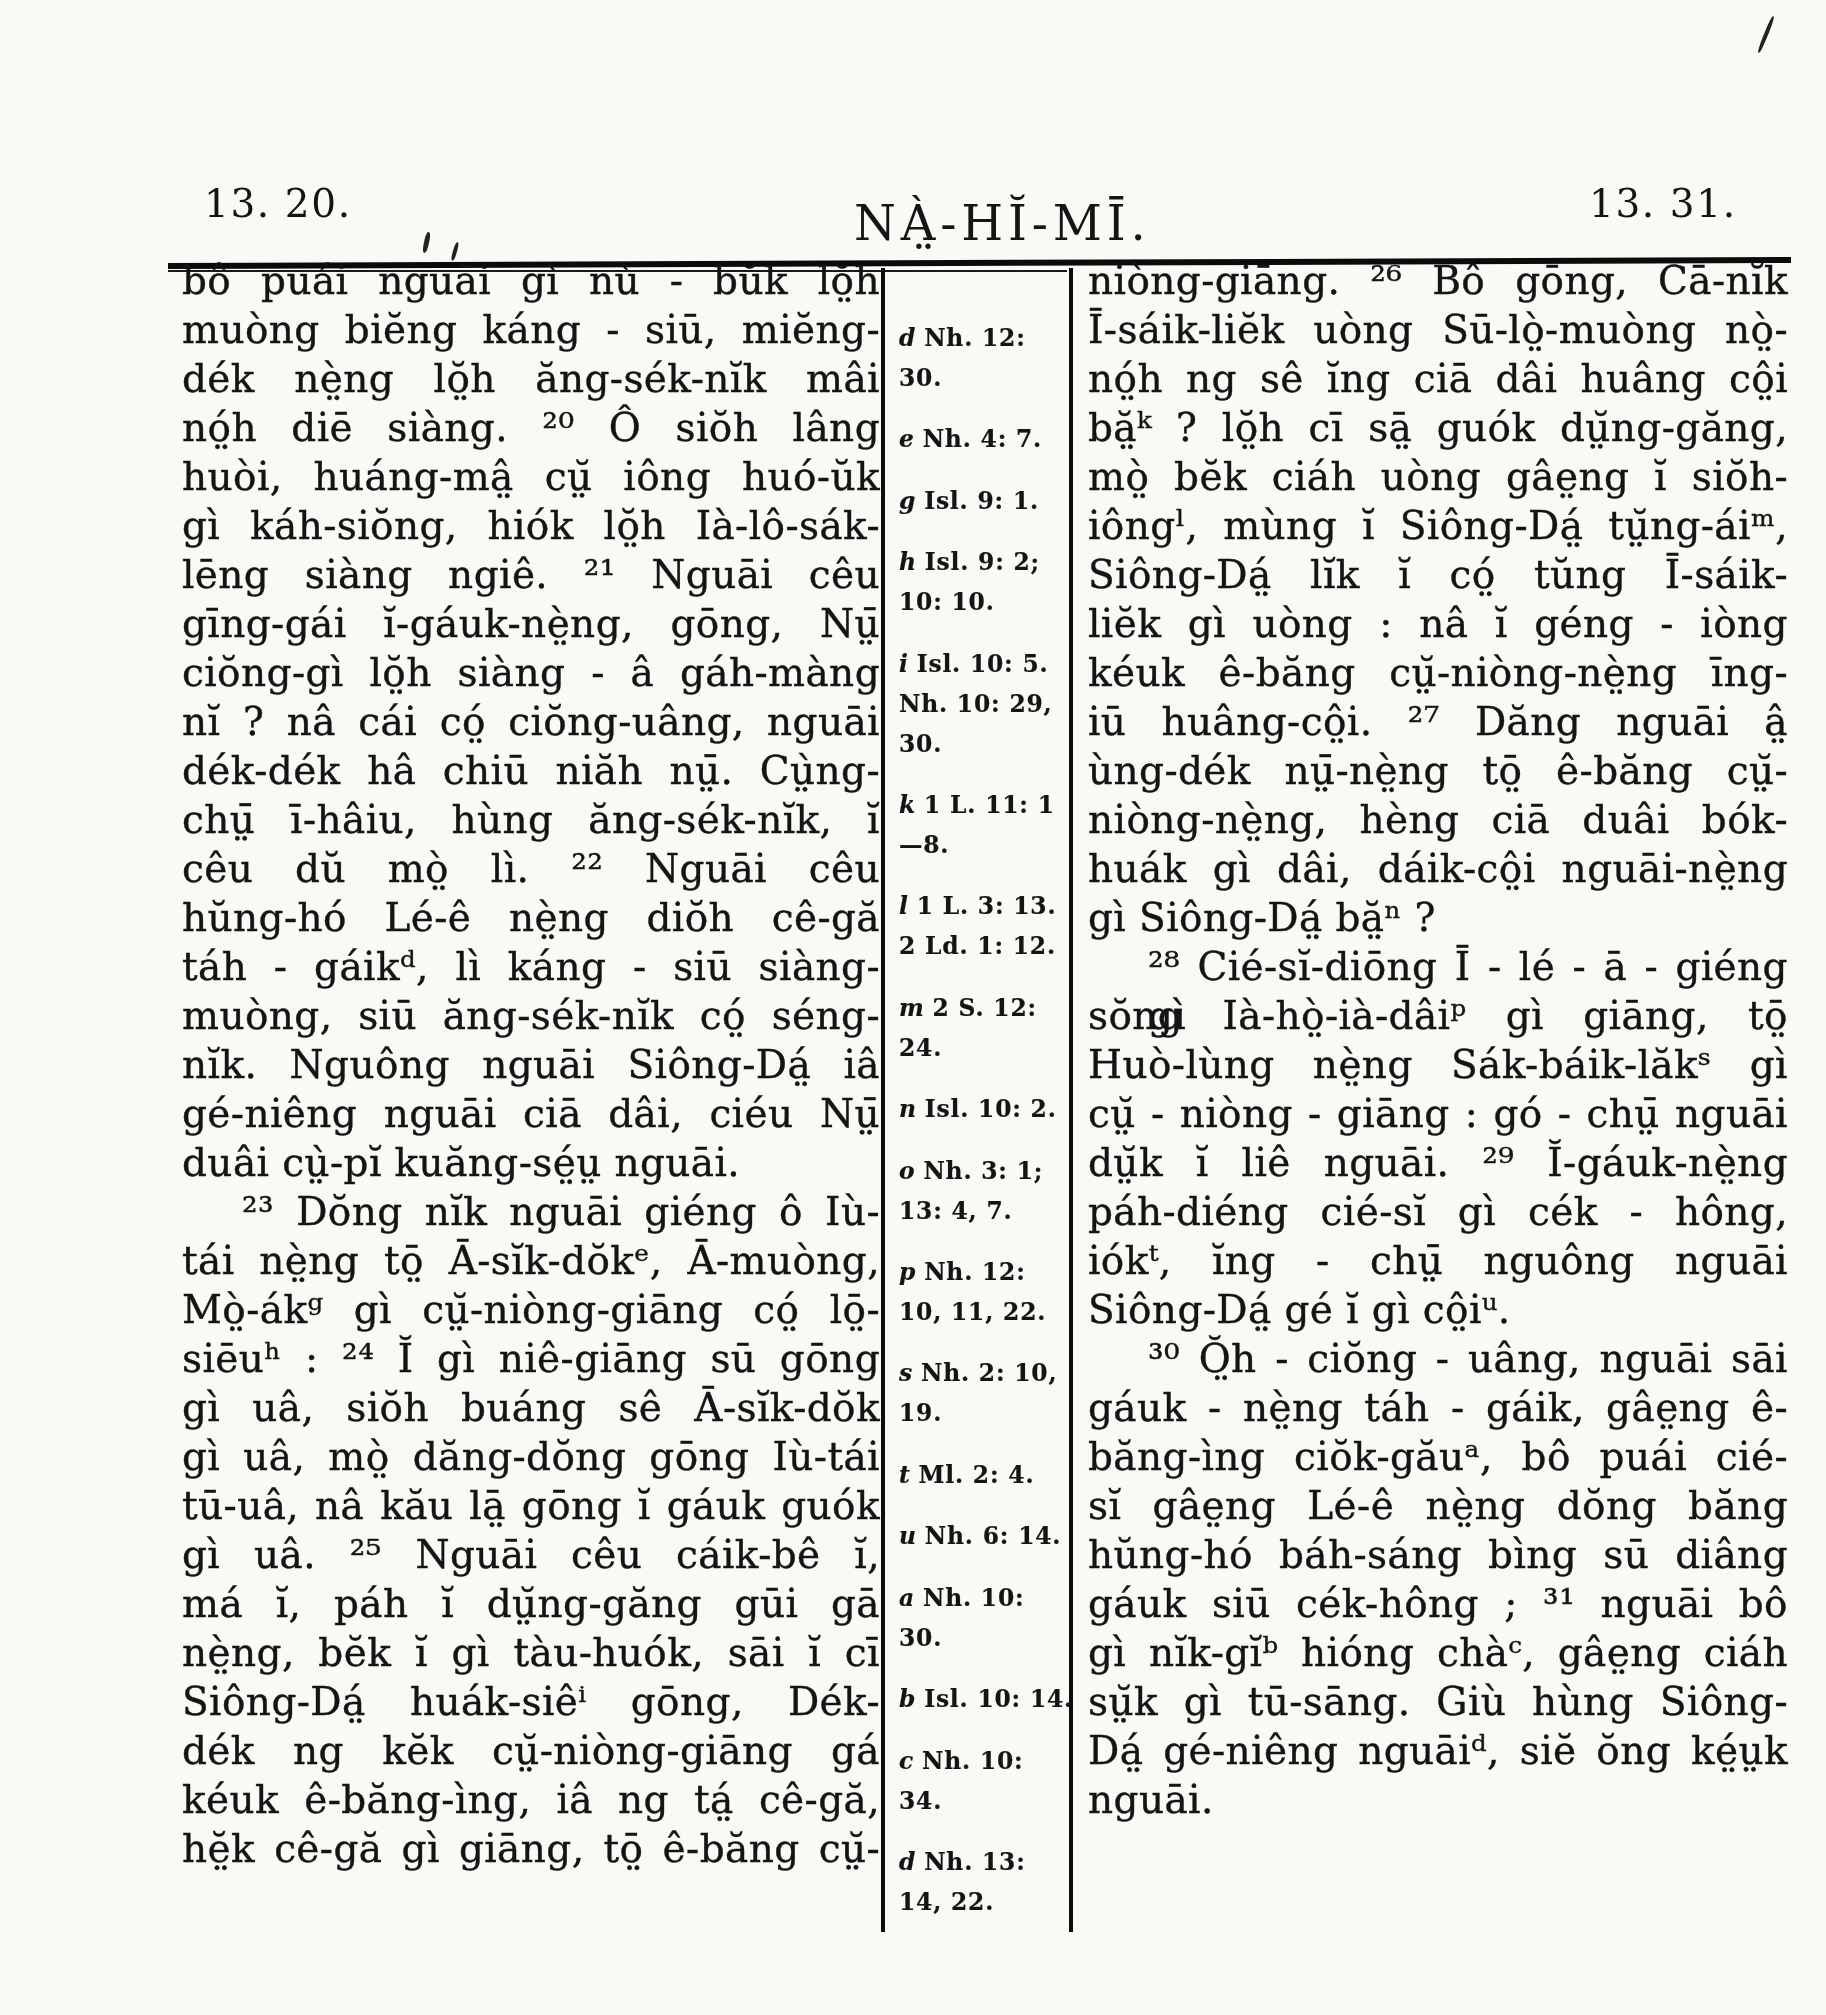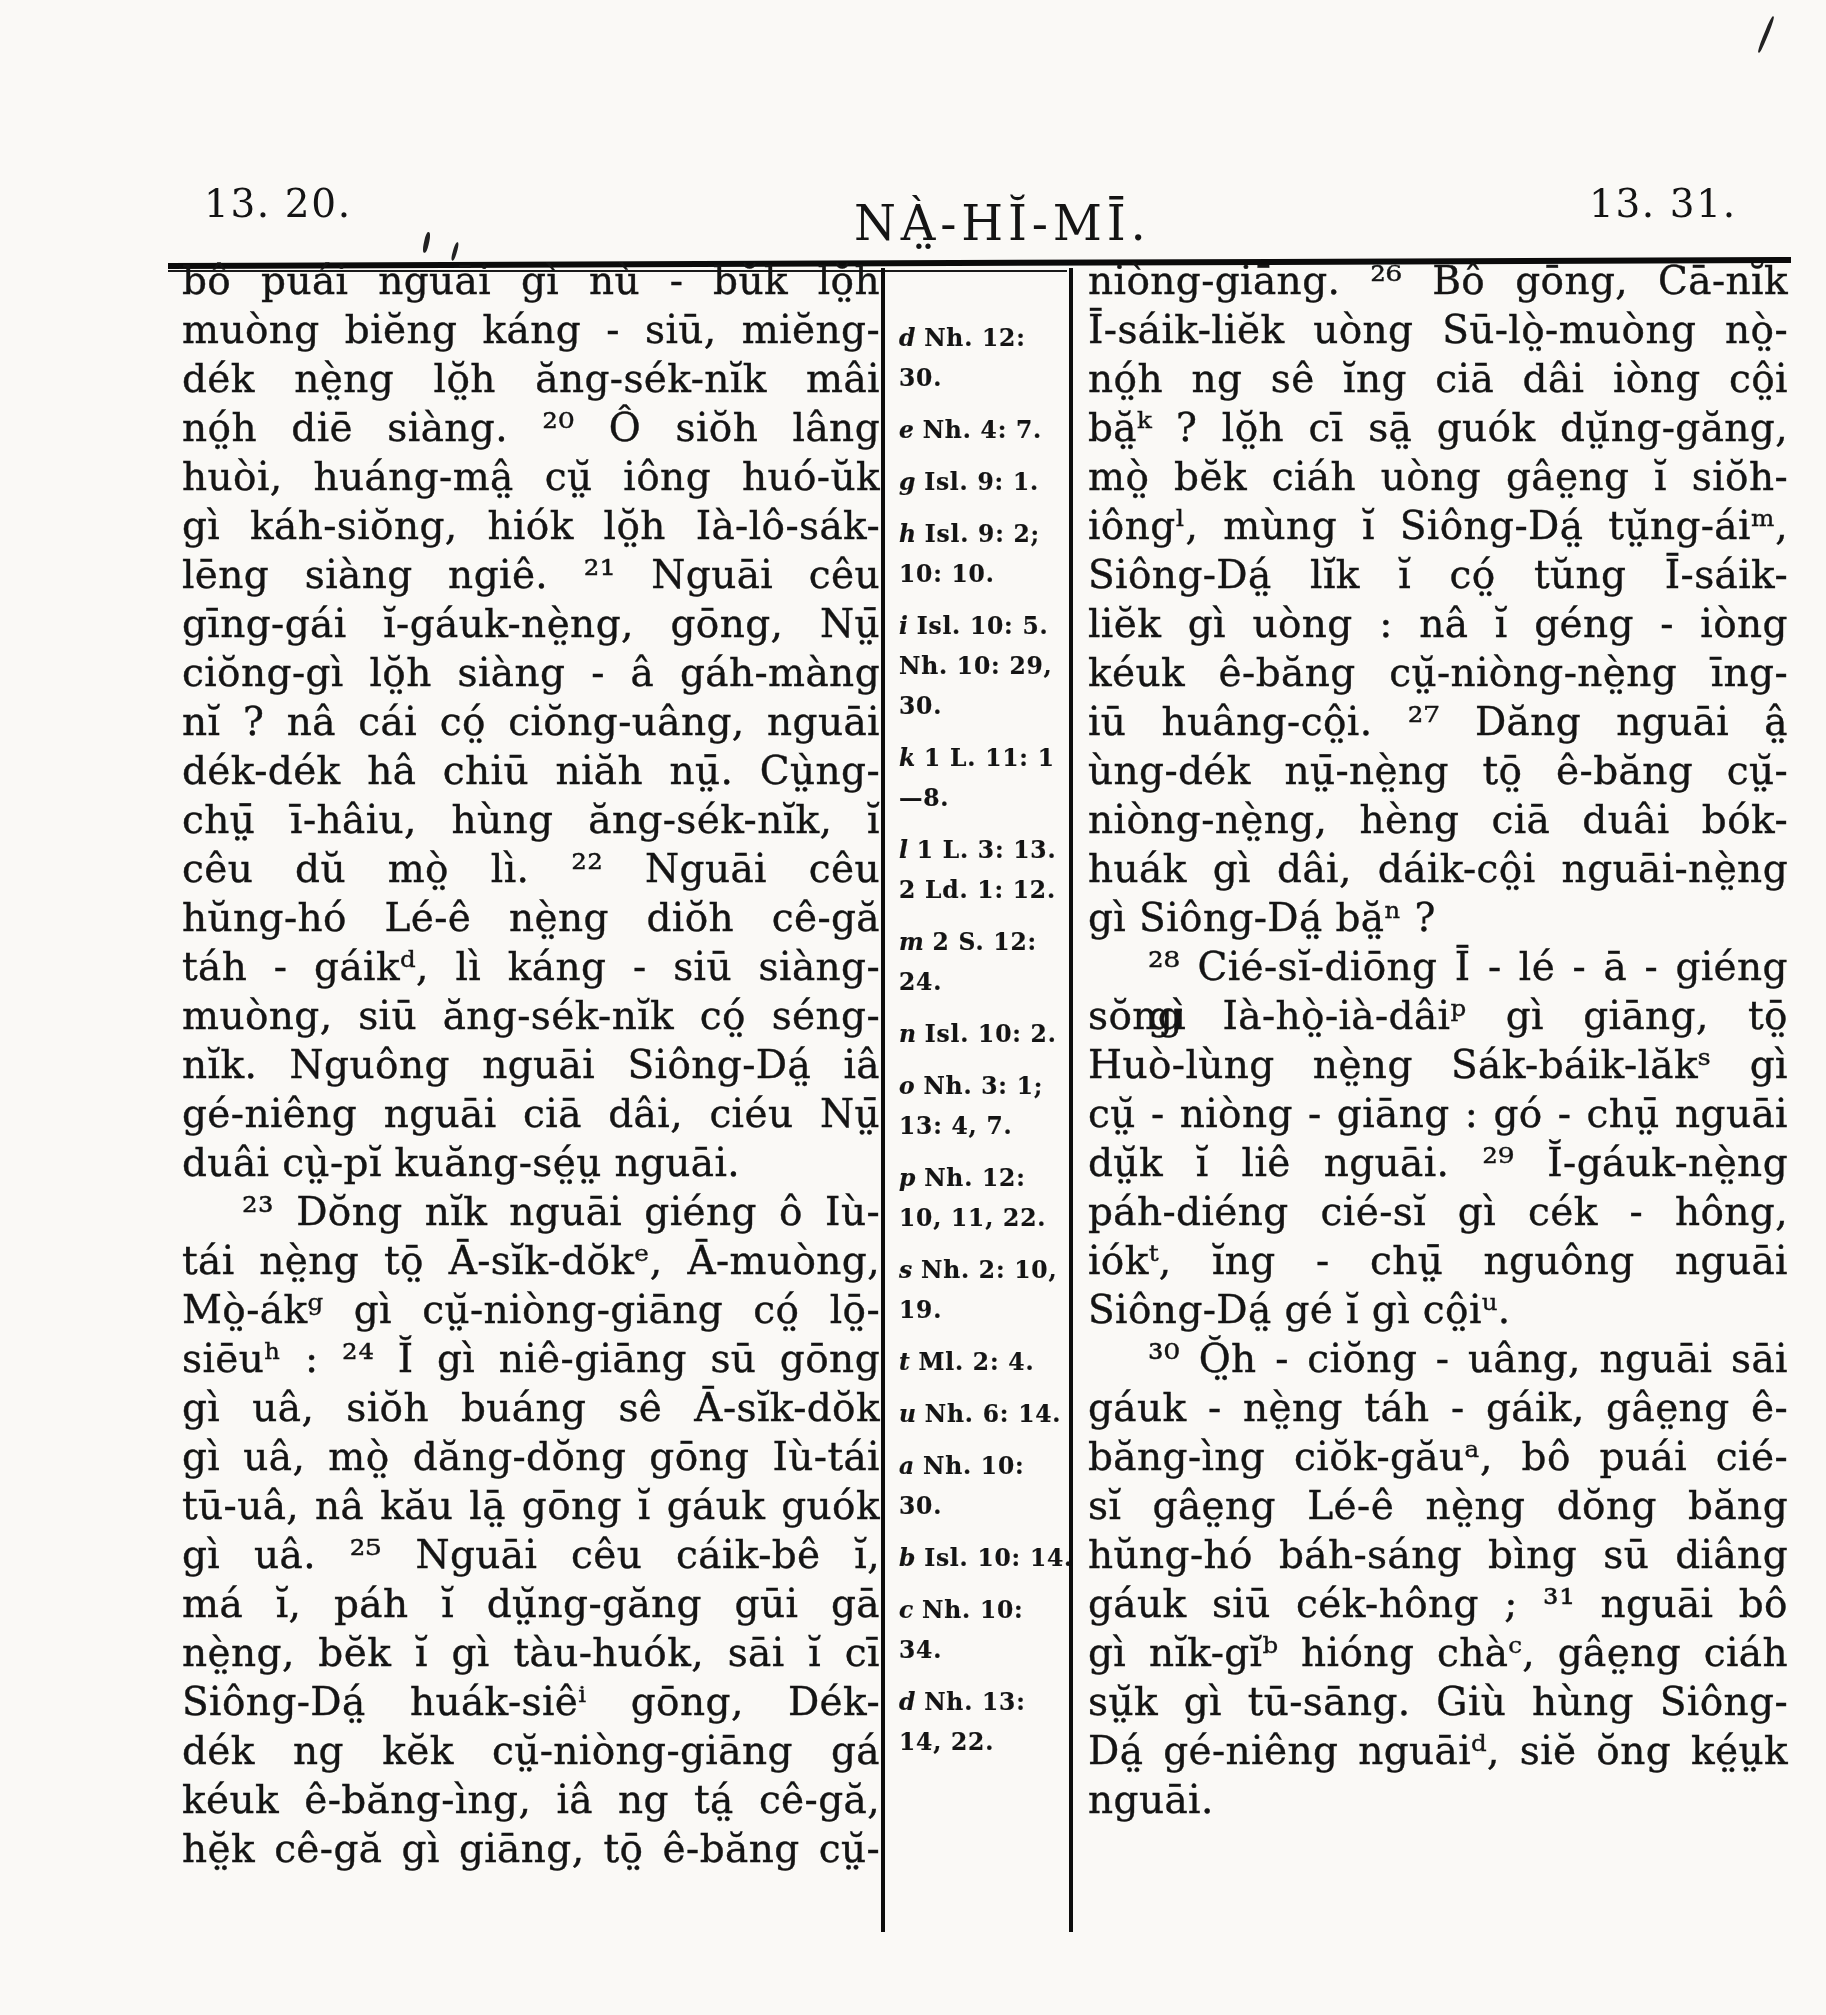--- a/index.html
+++ b/index.html
@@ -16,21 +16,21 @@
   .vrule-a{left:881px;}
   .vrule-b{left:1069px;}
   .col{position:absolute;top:256px;}
   .col-left{left:182px;width:698px;}
   .col-right{left:1088px;width:700px;}
   .line{font-size:39px;line-height:49px;height:49px;text-align:justify;text-align-last:justify;
         white-space:pre-wrap;letter-spacing:0.4px;-webkit-text-stroke:0.4px #141414;}
   .line.flush{text-align-last:left;}
   .line.indent{padding-left:60px;}
   .refs{position:absolute;top:318px;left:899px;width:176px;height:1604px;display:flex;
-        flex-direction:column;gap:12px;}
+        flex-direction:column;justify-content:space-between;}
   .ref{font-size:23.4px;line-height:40px;font-weight:bold;letter-spacing:0.8px;
        -webkit-text-stroke:0.2px #141414;}
   .ref .ltr{font-style:italic;padding-right:8px;}
   .speck{position:absolute;background:#222;border-radius:40%;}
   .sp1{top:232px;left:424px;width:5.2px;height:21px;transform:rotate(12deg);}
   .sp2{top:242px;left:453px;width:4.4px;height:18.5px;transform:rotate(16deg);}
   .sp3{top:14.5px;left:1764px;width:4px;height:39px;transform:rotate(22deg);}
 </style>
 </head>
 <body>
@@ -98,21 +98,21 @@
       <div class="ref"><span class="ltr">t</span><span>Ml. 2: 4.</span></div>
       <div class="ref"><span class="ltr">u</span><span>Nh. 6: 14.</span></div>
       <div class="ref"><span class="ltr">a</span><span>Nh. 10: 30.</span></div>
       <div class="ref"><span class="ltr">b</span><span>Isl. 10: 14.</span></div>
       <div class="ref"><span class="ltr">c</span><span>Nh. 10: 34.</span></div>
       <div class="ref"><span class="ltr">d</span><span>Nh. 13: 14, 22.</span></div>
     </div>
   <div class="col col-right" id="col-right">
       <div class="line">niòng-giāng. ²⁶ Bô gōng, Cā-nĭk</div>
       <div class="line">Ī-sáik-liĕk uòng Sū-lò̤-muòng nò̤-</div>
-      <div class="line">nó̤h ng sê ĭng ciā dâi iòng cô̤i</div>
+      <div class="line">nó̤h ng sê ĭng ciā dâi huâng cô̤i</div>
       <div class="line">bă̤ᵏ ? lŏ̤h cī sā̤ guók dṳ̆ng-găng,</div>
       <div class="line">mò̤ bĕk ciáh uòng gâe̤ng ĭ siŏh-</div>
       <div class="line">iôngˡ, mùng ĭ Siông-Dá̤ tṳ̆ng-áiᵐ,</div>
       <div class="line">Siông-Dá̤ lĭk ĭ có̤ tŭng Ī-sáik-</div>
       <div class="line">liĕk gì uòng : nâ ĭ géng - iòng</div>
       <div class="line">kéuk ê-băng cṳ̆-niòng-nè̤ng īng-</div>
       <div class="line">iū huâng-cô̤i. ²⁷ Dăng nguāi â̤</div>
       <div class="line">ùng-dék nṳ̄-nè̤ng tō̤ ê-băng cṳ̆-</div>
       <div class="line">niòng-nè̤ng, hèng ciā duâi bók-</div>
       <div class="line">huák gì dâi, dáik-cô̤i nguāi-nè̤ng</div>

